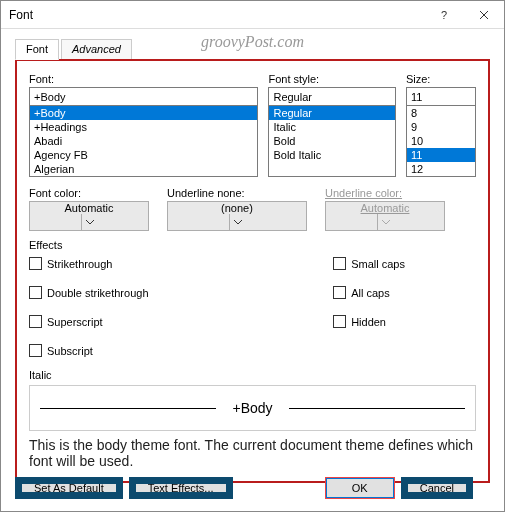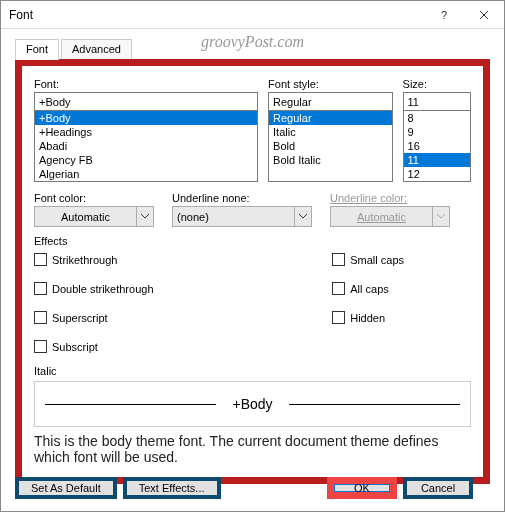--- a/index.html
+++ b/index.html
@@ -6,57 +6,57 @@
   body { margin: 0; background: #fff; }
   .window { width: 505px; height: 512px; border: 1px solid #888; background: #fff; position: relative; }
   .titlebar { height: 28px; background: #fff; border-bottom: 1px solid #ddd; display: flex; align-items: center; padding-left: 8px; }
   .title { flex: 1; font-size: 12px; color: #000; }
   .tb-btn { width: 40px; height: 28px; display: flex; align-items: center; justify-content: center; color: #333; }
   .tb-btn svg { width: 10px; height: 10px; }
 
   .tabs { display: flex; margin: 10px 0 0 14px; position: relative; height: 21px; }
   .tab { padding: 3px 10px; border: 1px solid #ccc; border-bottom: none; margin-right: 2px; background: #fff; cursor: default; }
   .tab.active { border-bottom: 1px solid #fff; position: relative; z-index: 2; }
-  .tab:not(.active) { background: #f8f8f8; }
-  .tab-panel { border: 7px solid #b91c1c; margin: -1px 14px 0 14px; padding: 12px; position: relative; }
+  .tab:not(.active) { background: #f8f8f8; font-style: italic; }
+  .tab-panel { border: 2px solid #b91c1c; margin: -1px 14px 0 14px; padding: 12px; position: relative; }
 
   .watermark { position: absolute; top: 32px; left: 0; right: 0; text-align: center; font-size: 16px; color: #999; font-style: italic; font-family: Georgia, serif; pointer-events: none; z-index: 5; }
 
   .row3 { display: flex; gap: 10px; margin-bottom: 10px; }
   .col-font { flex: 1.8; }
   .col-style { flex: 1; }
   .col-size { flex: 0.55; }
   .label { display: block; margin-bottom: 2px; }
   .textbox { width: 100%; border: 1px solid #7a7a7a; padding: 2px 4px; height: 19px; background: #fff; }
   .listbox { width: 100%; border: 1px solid #7a7a7a; height: 72px; overflow-y: scroll; background: #fff; margin-top: -1px; }
   .listbox .item { padding: 1px 4px; white-space: nowrap; }
   .listbox .item.sel { background: #0078d7; color: #fff; }
 
   .row-colors { display: flex; gap: 18px; margin-bottom: 8px; }
   .cc { display: flex; flex-direction: column; }
   .cc.disabled .label, .cc.disabled .dropdown { color: #999; text-decoration: underline; }
-  .dropdown { display: flex; align-items: center; border: 1px solid #adadad; height: 21px; background: #e9e9e9; width: 120px; }
+  .dropdown { display: flex; align-items: center; border: 1px solid #adadad; height: 30px; background: #e9e9e9; width: 120px; flex-direction: column; }
   .dropdown .dd-val { flex: 1; text-align: center; padding: 0 4px; }
   .dropdown .dd-arr { width: 17px; height: 100%; border-left: 1px solid #adadad; display: flex; align-items: center; justify-content: center; }
   .dd-arr svg { width: 8px; height: 5px; }
 
   .group-label { margin: 4px 0 4px 0; }
   .effects-box { border: none; padding: 2px 0; display: flex; }
   .effects-col { flex: 1; display: flex; flex-direction: column; gap: 16px; }
   .chk { display: flex; align-items: center; gap: 5px; }
   .chk .box { width: 13px; height: 13px; border: 1px solid #333; background: #fff; }
 
   .preview-box { border: 1px solid #ccc; margin-top: 4px; padding: 14px 10px; display: flex; align-items: center; justify-content: center; gap: 16px; }
   .preview-line { flex: 1; border-bottom: 1px solid #000; }
   .preview-text { font-size: 14px; }
   .preview-note { margin-top: 6px; font-size: 14px; color: #222; }
 
   .footer { position: absolute; left: 14px; right: 14px; bottom: 12px; display: flex; align-items: center; }
-  .btn { border: 4px solid #0c4a6e; background: #e1e1e1; padding: 3px 12px; min-width: 70px; text-align: center; margin-right: 6px; height: 22px; display: flex; align-items: center; justify-content: center; }
-  .btn.primary { border: 7px solid #ef4444; box-shadow: inset 0 0 0 1px #0078d7; }
+  .btn { border: 7px solid #0c4a6e; background: #e1e1e1; padding: 3px 12px; min-width: 70px; text-align: center; margin-right: 6px; height: 22px; display: flex; align-items: center; justify-content: center; }
+  .btn.primary { border: 1px solid #ef4444; box-shadow: inset 0 0 0 1px #0078d7; }
   .footer-spacer { flex: 1; }
 </style>
 </head>
 <body>
 
 <div class="window">
   <div class="titlebar">
     <div class="title">Font</div>
     <div class="tb-btn">
       <svg viewBox="0 0 10 10">
@@ -101,21 +101,21 @@
           <div class="item">Bold</div>
           <div class="item">Bold Italic</div>
         </div>
       </div>
       <div class="col-size">
         <span class="label">Size:</span>
         <input class="textbox" value="11" style="">
         <div class="listbox">
           <div class="item">8</div>
           <div class="item">9</div>
-          <div class="item">16</div>
+          <div class="item">10</div>
           <div class="item sel">11</div>
           <div class="item">12</div>
         </div>
       </div>
     </div>
 
     <div class="row-colors">
       <div class="cc">
         <span class="label">Font color:</span>
         <div class="dropdown">

